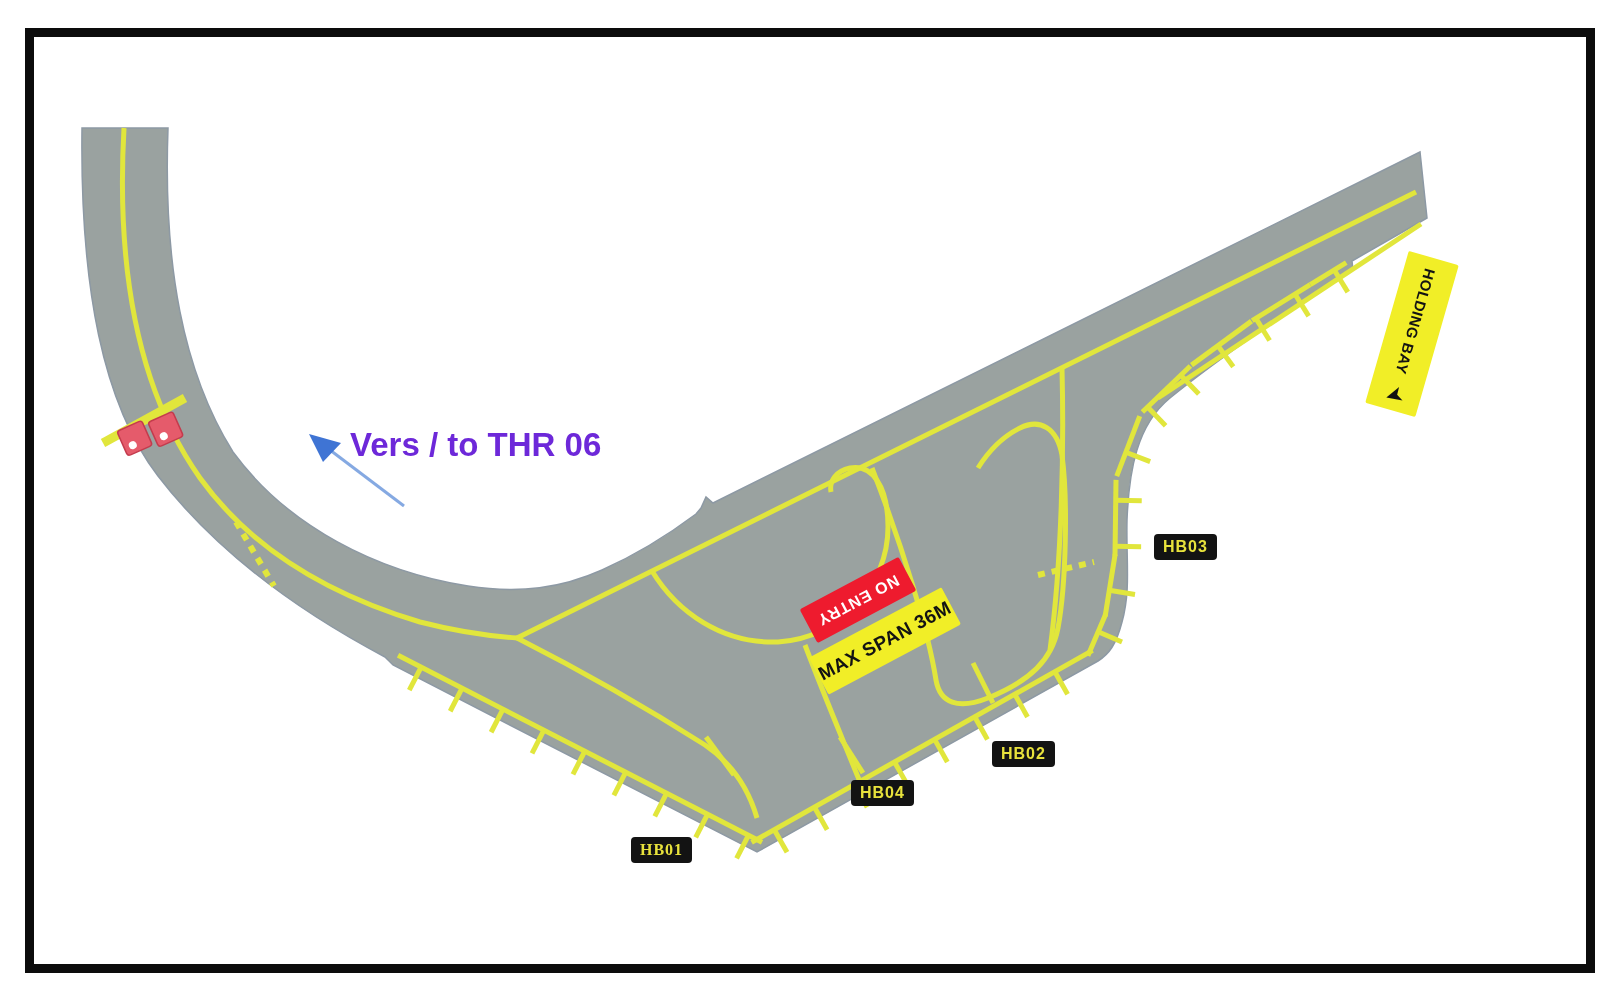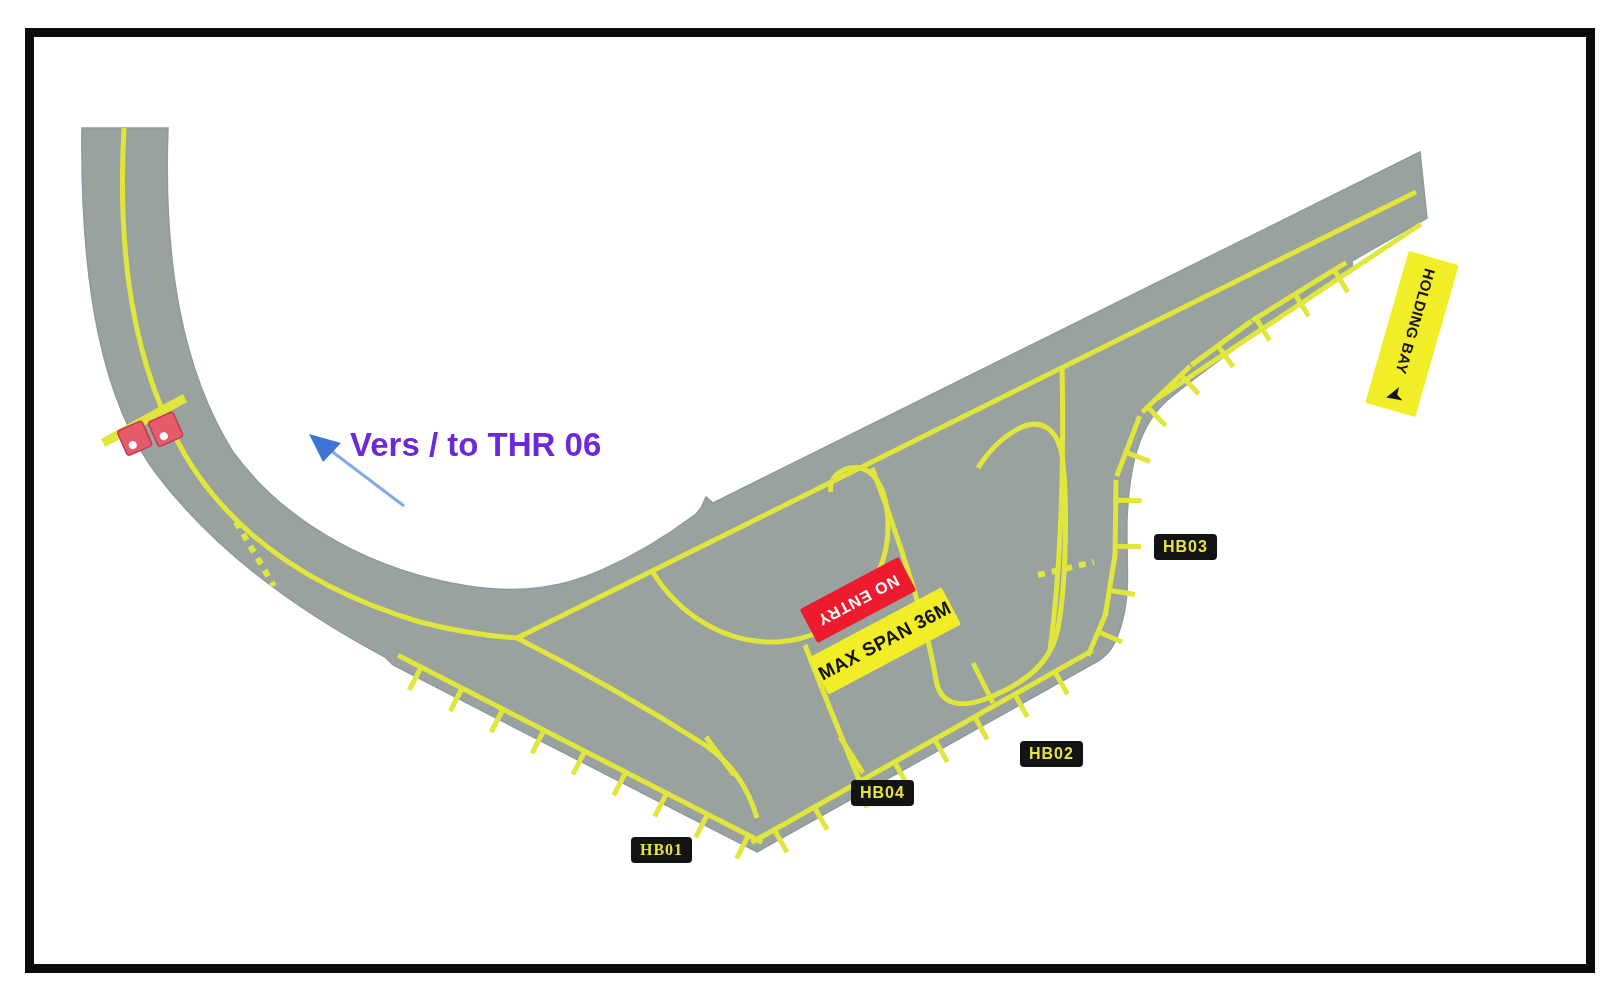--- a/index.html
+++ b/index.html
@@ -45,21 +45,21 @@
   .sign-holdingbay .hb-arrow{
     position:absolute;bottom:2px;left:50%;transform:translateX(-50%) rotate(150deg);
     font-size:22px;color:#111;
   }
   .hp{
     position:absolute;background:#131313;color:#e8e23c;font-size:16px;font-weight:bold;
     padding:5px 9px;border-radius:4px;letter-spacing:1px;line-height:1;
   }
   .hp.hb01{left:631px;top:837px;font-family:Liberation Serif, serif;}
   .hp.hb04{left:851px;top:780px;}
-  .hp.hb02{left:1020px;top:741px;}
+  .hp.hb02{left:992px;top:741px;}
   .hp.hb03{left:1154px;top:534px;}
 </style>
 </head>
 <body>
 
 <div id="stage">
 
   <div class="frame"></div>
 
   <svg id="diagram-svg" viewBox="0 0 1613 991" xmlns="http://www.w3.org/2000/svg">

